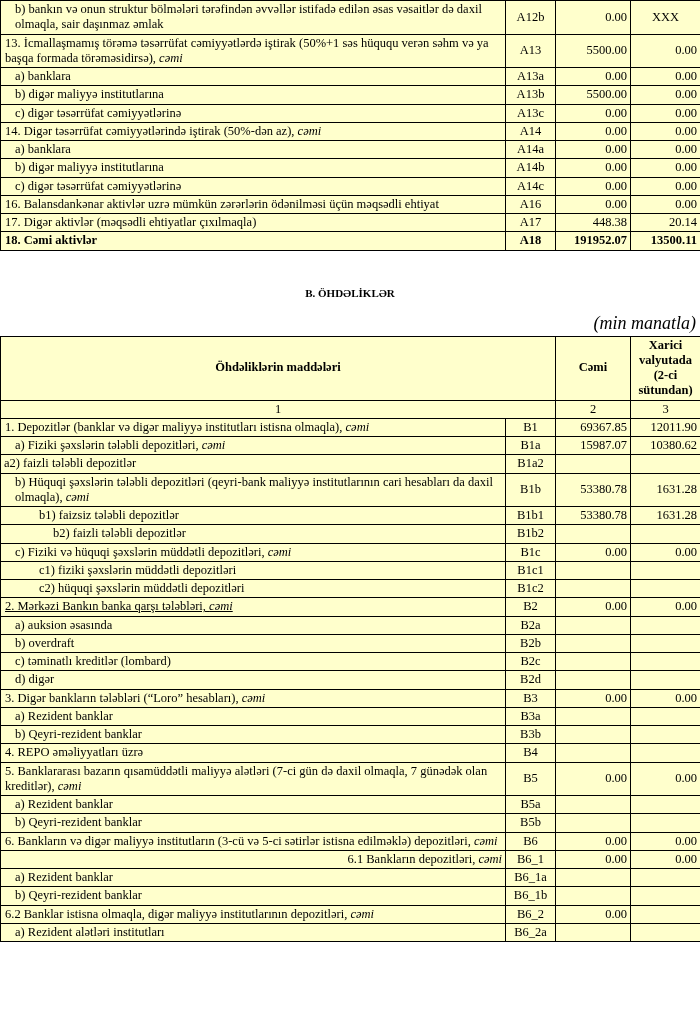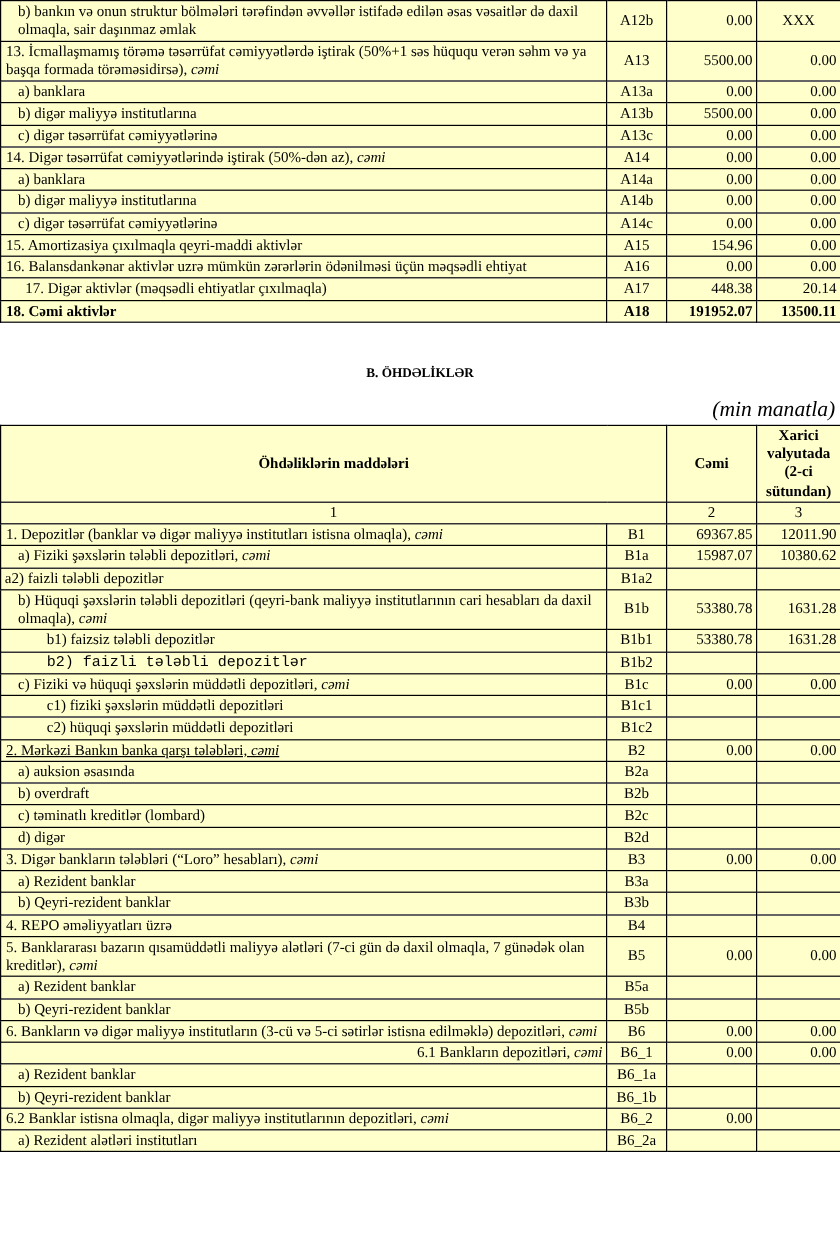--- a/index.html
+++ b/index.html
@@ -118,33 +118,27 @@
     <td class="value-cell">0.00</td>
     <td class="value-cell">0.00</td>
   </tr>
       <tr>
     <td class="label-cell" style="padding-left: 14px;">c) digər təsərrüfat cəmiyyətlərinə</td>
     <td class="code-cell">A14c</td>
     <td class="value-cell">0.00</td>
     <td class="value-cell">0.00</td>
   </tr>
       <tr>
-    <td class="label-cell" style="padding-left: 4px;">15. Amortizasiya çıxılmaqla qeyri-maddi aktivlər</td>
-    <td class="code-cell">A15</td>
-    <td class="value-cell">154.96</td>
-    <td class="value-cell">0.00</td>
-  </tr>
-      <tr>
     <td class="label-cell" style="padding-left: 4px;">16. Balansdankənar aktivlər uzrə mümkün zərərlərin ödənilməsi üçün məqsədli ehtiyat</td>
     <td class="code-cell">A16</td>
     <td class="value-cell">0.00</td>
     <td class="value-cell">0.00</td>
   </tr>
       <tr>
-    <td class="label-cell" style="padding-left: 20px;">17. Digər aktivlər (məqsədli ehtiyatlar çıxılmaqla)</td>
+    <td class="label-cell" style="padding-left: 4px;">17. Digər aktivlər (məqsədli ehtiyatlar çıxılmaqla)</td>
     <td class="code-cell">A17</td>
     <td class="value-cell">448.38</td>
     <td class="value-cell">20.14</td>
   </tr>
       <tr class="bold-row">
     <td class="label-cell" style="padding-left: 4px;">18. Cəmi aktivlər</td>
     <td class="code-cell">A18</td>
     <td class="value-cell">191952.07</td>
     <td class="value-cell">13500.11</td>
   </tr>
@@ -196,21 +190,21 @@
     <td class="value-cell">53380.78</td>
     <td class="value-cell">1631.28</td>
   </tr>
       <tr>
     <td class="label-cell" style="padding-left: 38px;">b1) faizsiz tələbli depozitlər</td>
     <td class="code-cell">B1b1</td>
     <td class="value-cell">53380.78</td>
     <td class="value-cell">1631.28</td>
   </tr>
       <tr>
-    <td class="label-cell" style="padding-left: 38px; font-family: Liberation Mono, monospace;">b2) faizli tələbli depozitlər</td>
+    <td class="label-cell" style="padding-left: 52px;">b2) faizli tələbli depozitlər</td>
     <td class="code-cell">B1b2</td>
     <td class="value-cell"></td>
     <td class="value-cell"></td>
   </tr>
       <tr>
     <td class="label-cell" style="padding-left: 14px;">c) Fiziki və hüquqi şəxslərin müddətli depozitləri, <span style="font-style: italic;">cəmi</span></td>
     <td class="code-cell">B1c</td>
     <td class="value-cell">0.00</td>
     <td class="value-cell">0.00</td>
   </tr>

